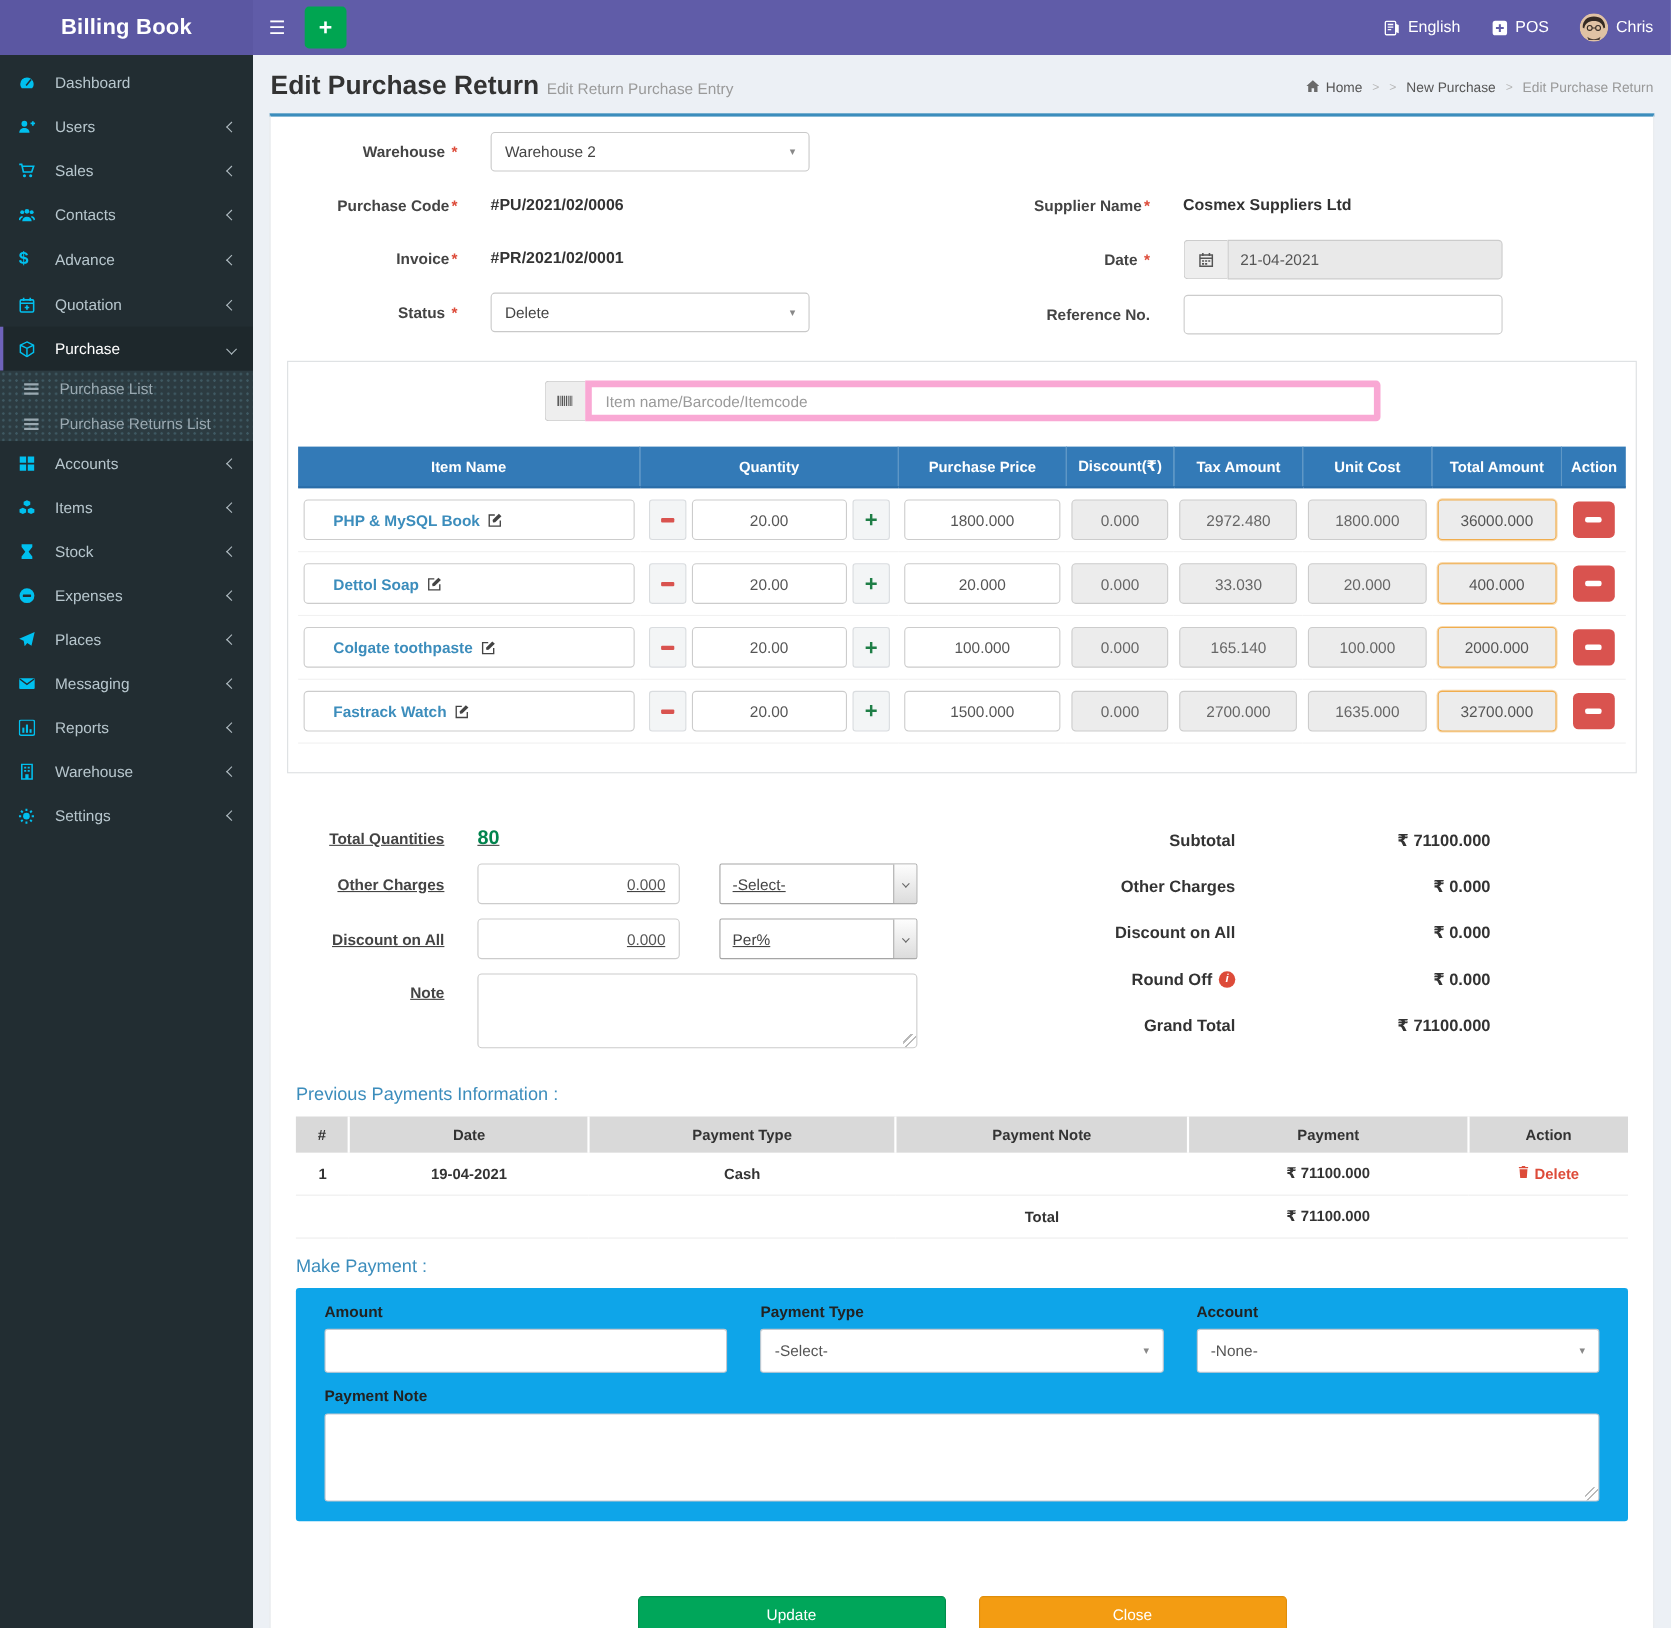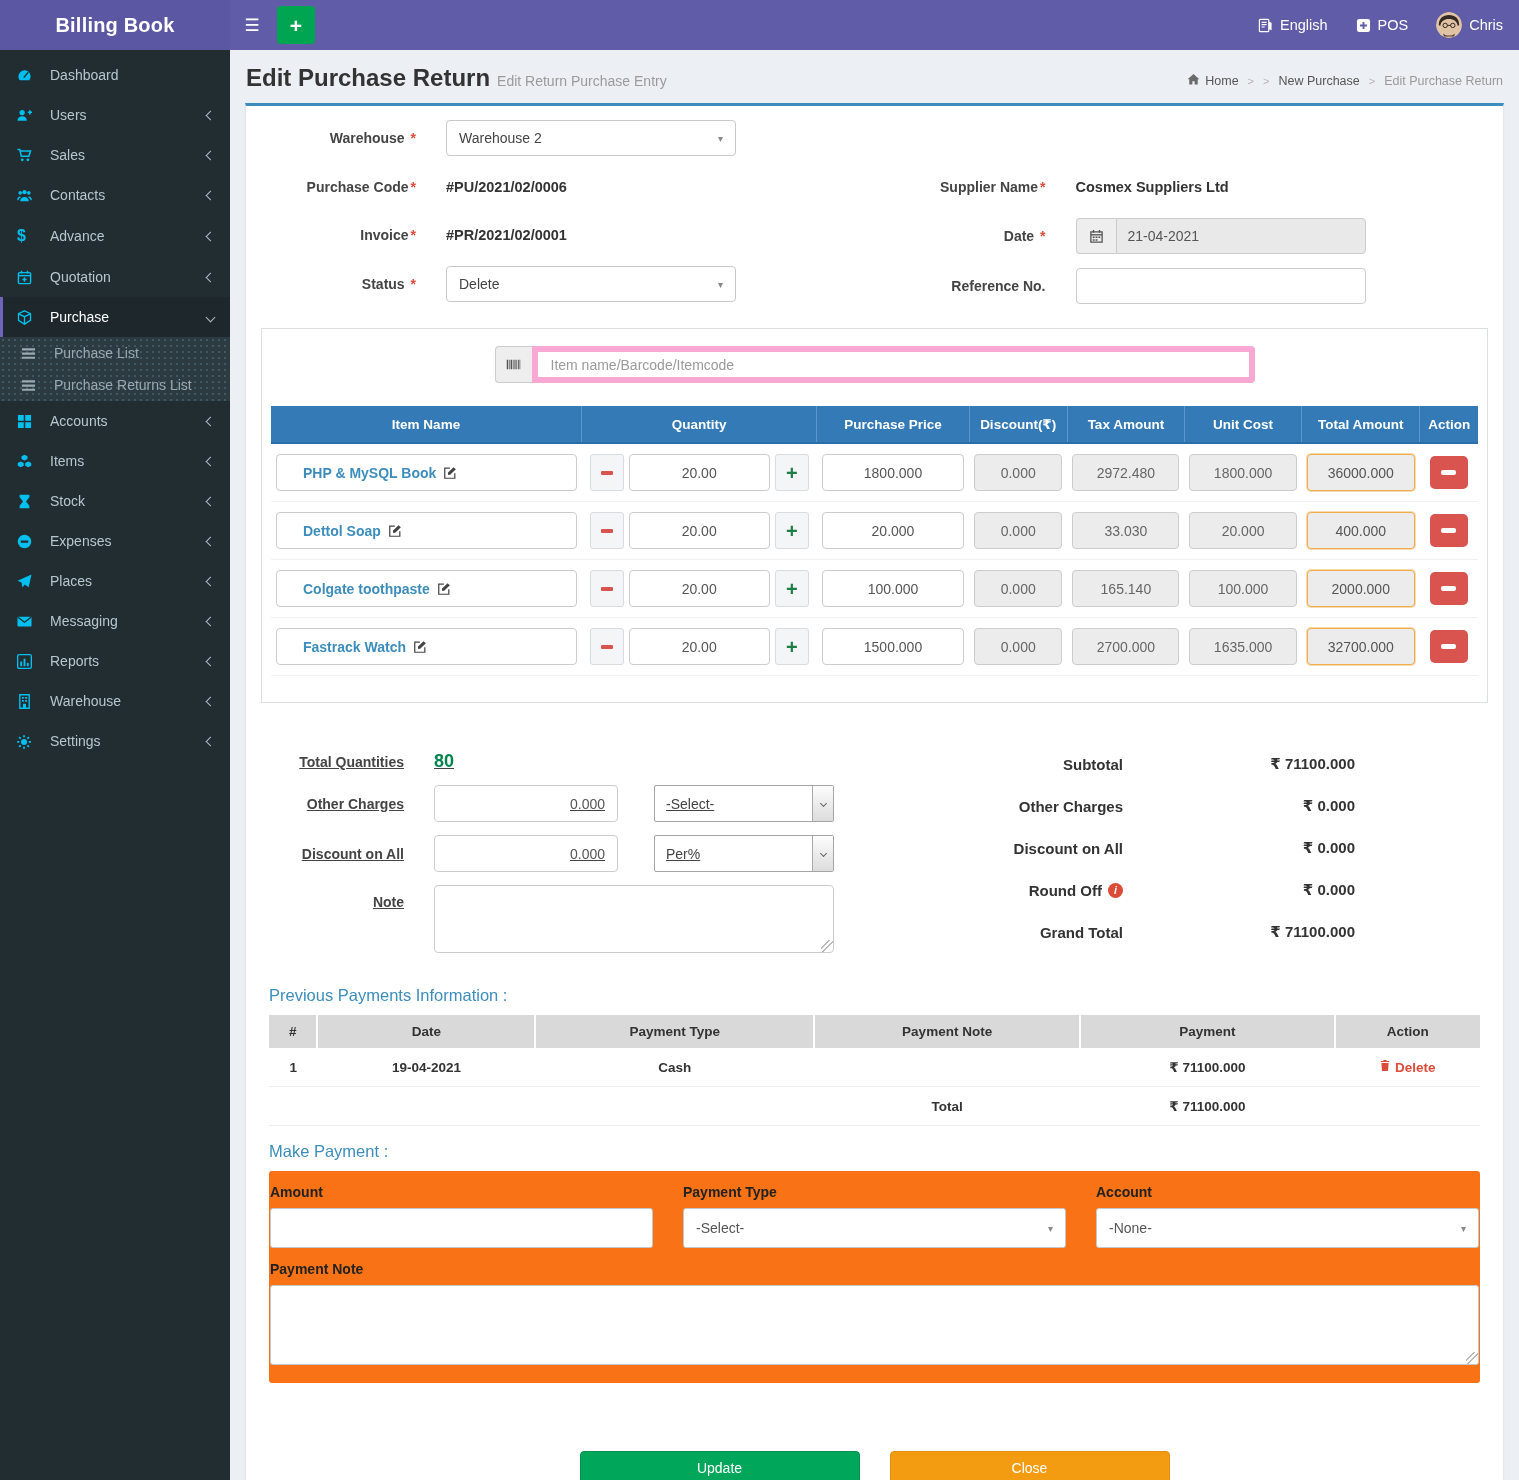--- a/index.html
+++ b/index.html
@@ -134,21 +134,21 @@
     border-right:2px solid #fff; font-size:13.5px; }
   table.pay th:last-child { border-right:none; }
   table.pay td { background:#fff; padding:11px 8px; border-bottom:1px solid #ededed; text-align:center; font-size:13.5px; }
   td.pay-amount, th.col-payment { text-align:right; padding-right:28px; }
   table.pay th.col-payment { text-align:center; }
   .pay-bold { font-weight:bold; color:#333; }
   .delete-link { color:#dd4b39; font-weight:bold; cursor:pointer; display:inline-flex; align-items:center; gap:4px; }
   td.total-label { text-align:right; font-weight:bold; color:#333; }
 
   
-  .make-panel { margin:4px 23px 26px; background:#f97316; border-radius:3px; padding:13px 1px 15px; }
+  .make-panel { margin:4px 23px 26px; background:#0ea5e9; border-radius:3px; padding:13px 26px 15px; }
   .mp-grid { display:grid; grid-template-columns:1fr 1fr 1fr; gap:30px; }
   .mp-field label { display:block; font-weight:bold; color:#222; margin-bottom:8px; }
   .mp-input { width:100%; height:40px; border:1px solid #c3c8cf; border-radius:3px; background:#fff; font:inherit; padding:0 11px; }
   .mp-select { width:100%; height:40px; border:1px solid #c3c8cf; border-radius:3px; background:#fff; display:flex;
     align-items:center; justify-content:space-between; padding:0 12px; color:#555; cursor:pointer; }
   .mp-note-label { margin:13px 0 8px; font-weight:bold; color:#222; }
   .mp-textarea { width:100%; height:80px; border:1px solid #c3c8cf; border-radius:3px; background:#fff no-repeat right bottom / 12px 12px; font:inherit; padding:6px 10px; resize:none;
     background-image:linear-gradient(135deg, transparent 0 5px, #b9b9b9 5px 6.5px, transparent 6.5px 9px, #b9b9b9 9px 10.5px, transparent 10.5px); }
 
   

